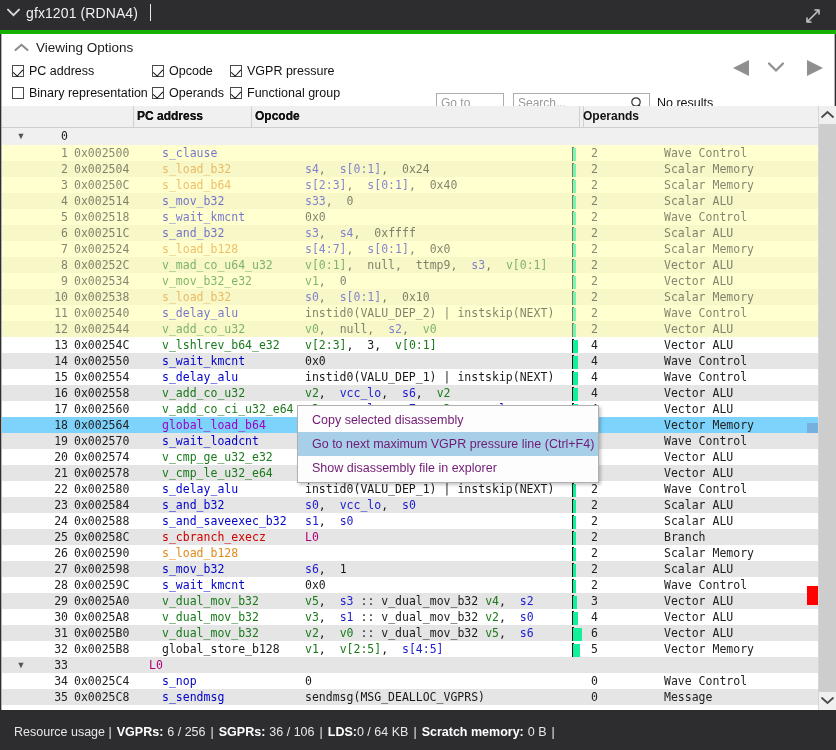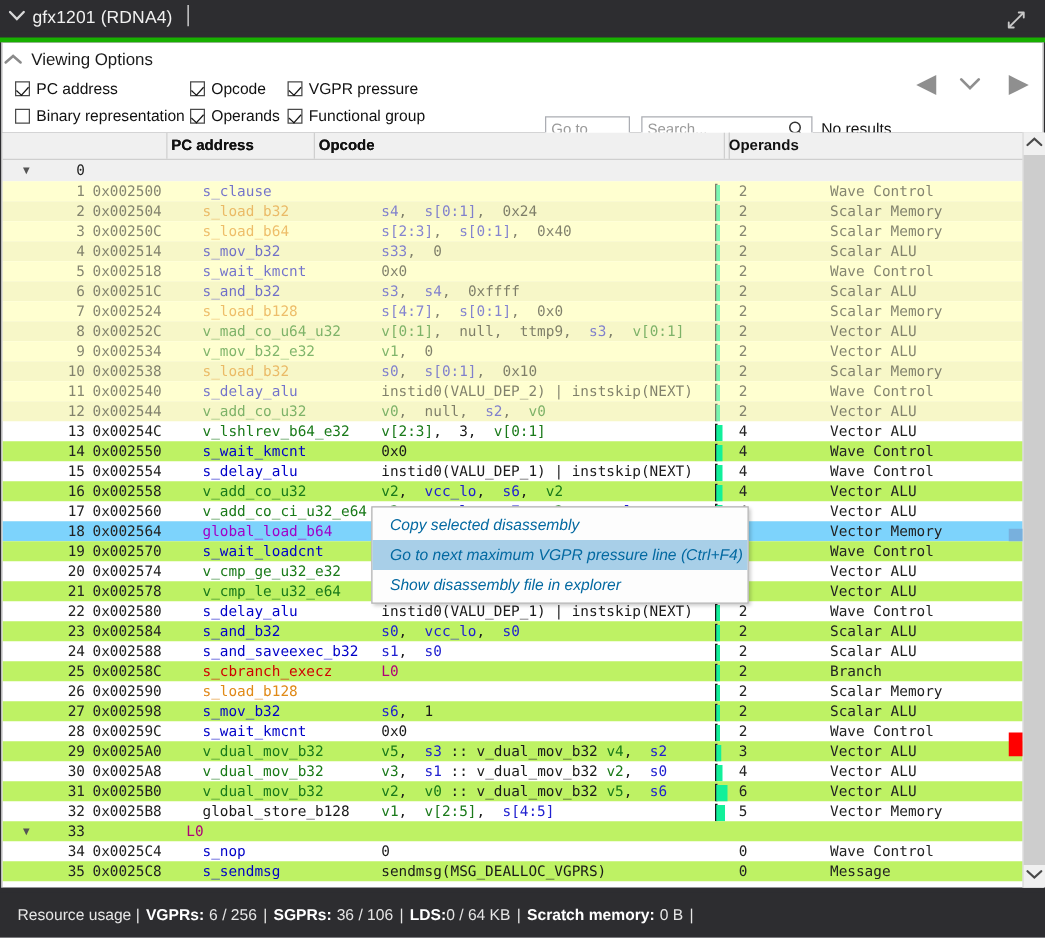--- a/index.html
+++ b/index.html
@@ -30,21 +30,21 @@
     position:absolute; right:14px; top:7px; width:18px; height:18px;
     color:#c8c8c8;
   }
   .greenbar { position:absolute; left:0; top:30px; width:836px; height:4px; background:#18b000; }
 
   
   .optpanel {
     position:absolute; left:1px; top:34px; width:834px; height:72px;
     background:#ffffff; border-left:1px solid #b5b5b5; border-right:1px solid #b5b5b5;
   }
-  .vo-row { position:absolute; left:1px; top:6px; display:flex; align-items:center; gap:7px;text-align:right; }
+  .vo-row { position:absolute; left:12px; top:6px; display:flex; align-items:center; gap:7px;text-align:right; }
   .vo-chev { color:#7a7a7a; font-size:12px; line-height:1; }
   .vo-label { color:#1b1b1b; font-size:13.5px; }
 
   .cbrow1 { position:absolute; left:10px; top:30px; }
   .cbrow2 { position:absolute; left:10px; top:52px; }
   .cbrow { display:flex; align-items:center; }
   .cbitem { display:flex; align-items:center; gap:5px; }
   .cbx {
     width:12px; height:12px; border:1px solid #4a4a4a; background:#fff;
     display:inline-block; position:relative; flex:none;
@@ -98,21 +98,21 @@
   }
   .c-expand { left:10px; width:18px; text-align:center; color:#555; font-size:9px; font-family:"Liberation Sans",sans-serif;}
   .c-num    { left:18px; width:48px; text-align:right; color:#222; }
   .c-pc     { left:72px; width:62px; color:#222; }
   .c-op     { left:160px; width:140px; }
   .c-rands  { left:303px; width:266px; }
   .c-bar    { left:570px; width:14px; }
   .c-vgpr   { left:589px; width:30px; color:#222; }
   .c-fg     { left:662px; width:150px; color:#222; font-family:"DejaVu Sans Mono", monospace; }
 
-  .row.alt { background:#bef264; }
+  .row.alt { background:#e5e5e5; }
   .row.hl  { background:#ffffd0; }
   .row.hl.alt { background:#f7f7c8; }
   .row.sel { background:#7dd3fc; }
   .row.hl .cell { opacity:.55; }
   .row.hdr0 { background:#f0f0f0; height:17px; line-height:17px; }
 
   .bar {
     position:relative; top:2px; width:12px; height:12px;
     border:1px solid #1a1a1a; background:#fff; box-sizing:border-box;
   }
@@ -144,23 +144,22 @@
 
   
   .ctxmenu {
     position:absolute; left:297px; top:405px; width:302px;
     background:#fdfdfd; border:1px solid #b0b0b0;
     box-shadow:2px 2px 3px rgba(0,0,0,.22);
     padding:2px 0;
   }
   .ctxitem {
     height:24px; line-height:24px; padding-left:14px;
-    font-size:12.5px; color:#0369a1; white-space:nowrap;
+    font-size:12.5px; color:#701a75; white-space:nowrap;
     font-family:"Liberation Sans", sans-serif;
-    font-style:italic;
   }
   .ctxitem.active { background:#a8cfe8; }
 
   
   .statusbar {
     position:absolute; left:0; bottom:0; width:836px; height:36px;
     background:#2d2d30; color:#e6e6e6; font-size:12.5px;
     display:flex; align-items:center; padding-left:14px;
   }
   .statusbar b { color:#ffffff; }

